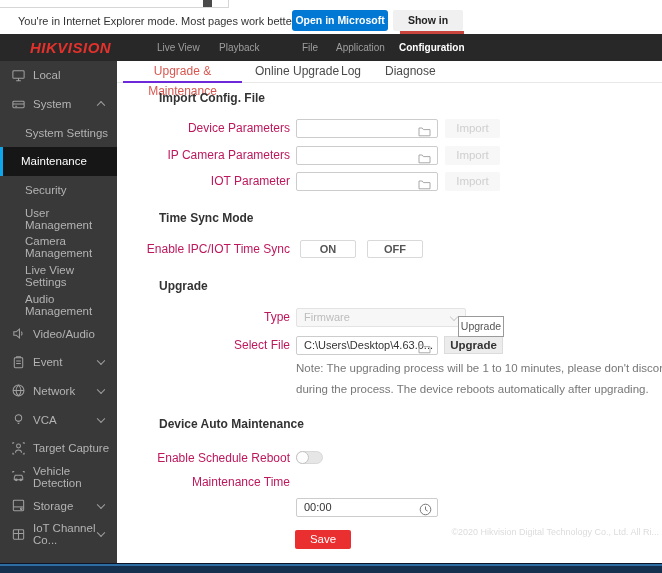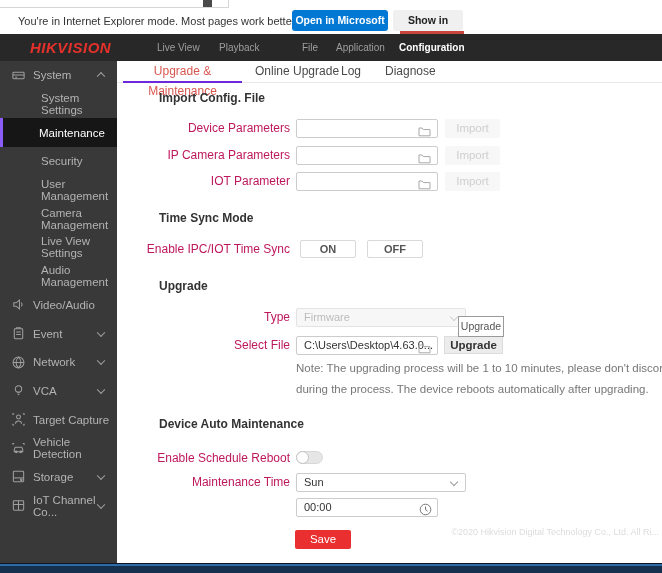--- a/index.html
+++ b/index.html
@@ -24,22 +24,22 @@
   .navbar { position:absolute; left:0; top:34px; width:662px; height:27px; background:#282828; }
   .brand { position:absolute; left:30px; top:0; height:27px; line-height:27px; color:#e5312b;
            font-size:15px; font-weight:bold; font-style:italic; letter-spacing:0.5px; cursor:pointer; }
   .nav-item { position:absolute; top:0; height:27px; line-height:27px; font-size:10px; color:#9e9e9e; cursor:pointer; }
   .nav-item.active { color:#fff; font-weight:bold; }
 
   
   .sidebar { position:absolute; left:0; top:61px; width:117px; height:502px; background:#393939; overflow:hidden; }
   .srow { height:28.7px; display:flex; align-items:center; color:#b3b3b3; font-size:11.5px; cursor:pointer; position:relative; }
   .srow .icw { width:15px; height:15px; margin:0 7px 0 11px; flex:none; display:flex; align-items:center; }
-  .srow.sub { padding-left:41px; }
-  .srow.active { background:#161616; color:#fff; border-left:3px solid #8b5cf6; padding-left:36px; }
+  .srow.sub { padding-left:25px; }
+  .srow.active { background:#161616; color:#fff; border-left:3px solid #0ea5e9; padding-left:18px; }
   .chev { position:absolute; right:13px; top:50%; width:6px; height:6px;
           border-right:1.2px solid #9f9f9f; border-bottom:1.2px solid #9f9f9f; }
   .chev.down { transform:translateY(-70%) rotate(45deg); }
   .chev.up { transform:translateY(-30%) rotate(-135deg); }
   .sic { stroke:#9f9f9f; fill:none; stroke-width:1.1; }
 
   
   .tabbar { position:absolute; left:117px; top:61px; width:545px; height:22px; border-bottom:1px solid #e8e8e8; background:#fff; }
   .tab { position:absolute; top:0; height:22px; line-height:20px; font-size:12px; color:#4a4a4a; cursor:pointer; }
   .tab.active { color:#d75750; border-bottom:2px solid #6d28d9; text-align:center; }
@@ -101,20 +101,29 @@
     <span class="nav-item" style="left:219px">Playback</span>
     <span class="nav-item" style="left:302px">File</span>
     <span class="nav-item" style="left:336px">Application</span>
     <span class="nav-item active" style="left:399px">Configuration</span>
   </div>
 
   <div class="sidebar">
     <div class="srow">
       <span class="icw">
           <svg class="sic" width="15" height="15" viewBox="0 0 16 16">
+            <rect x="2" y="3" width="12" height="8" rx="1"></rect>
+            <path d="M8 11v2M5.5 13.5h5"></path>
+          </svg>
+        </span>
+      <span>Local</span>
+    </div>
+    <div class="srow">
+      <span class="icw">
+          <svg class="sic" width="15" height="15" viewBox="0 0 16 16">
             <rect x="2" y="4.5" width="12" height="7" rx="1"></rect>
             <path d="M2 7.5h12M4.5 9.8h2"></path>
           </svg>
         </span>
       <span>System</span>
       <span class="chev up"></span>
     </div>
     <div class="srow sub">
       <span>System Settings</span>
     </div>
@@ -274,24 +283,20 @@
   <div class="upgrade-btn">Upgrade</div>
   <div class="note" style="top:362px">Note: The upgrading process will be 1 to 10 minutes, please don't disconnect power to the device</div>
   <div class="note" style="top:383px">during the process. The device reboots automatically after upgrading.</div>
 
   <div class="sec-title" style="top:417px">Device Auto Maintenance</div>
   <div class="lbl" style="top:449px">Enable Schedule Reboot</div>
   <div class="toggle" style="top:451px">
     <span class="knob"></span>
   </div>
   <div class="lbl" style="top:473px">Maintenance Time</div>
-  <div class="select" style="top:473px">
-    <span class="val">Sun</span>
-    <span class="sel-chev"></span>
-  </div>
   <div class="ibox" style="top:498px">
     <span class="val">00:00</span>
     <span class="cicon"><svg width="13" height="13" viewBox="0 0 13 13">
           <circle cx="6.5" cy="6.5" r="5.3" fill="none" stroke="#777" stroke-width="1"></circle>
           <path d="M6.5 3.5V6.7L8.6 8" fill="none" stroke="#777" stroke-width="1"></path>
         </svg></span>
   </div>
 
   <div class="save-btn">Save</div>
   <div class="copyright">©2020 Hikvision Digital Technology Co., Ltd. All Ri...</div>

